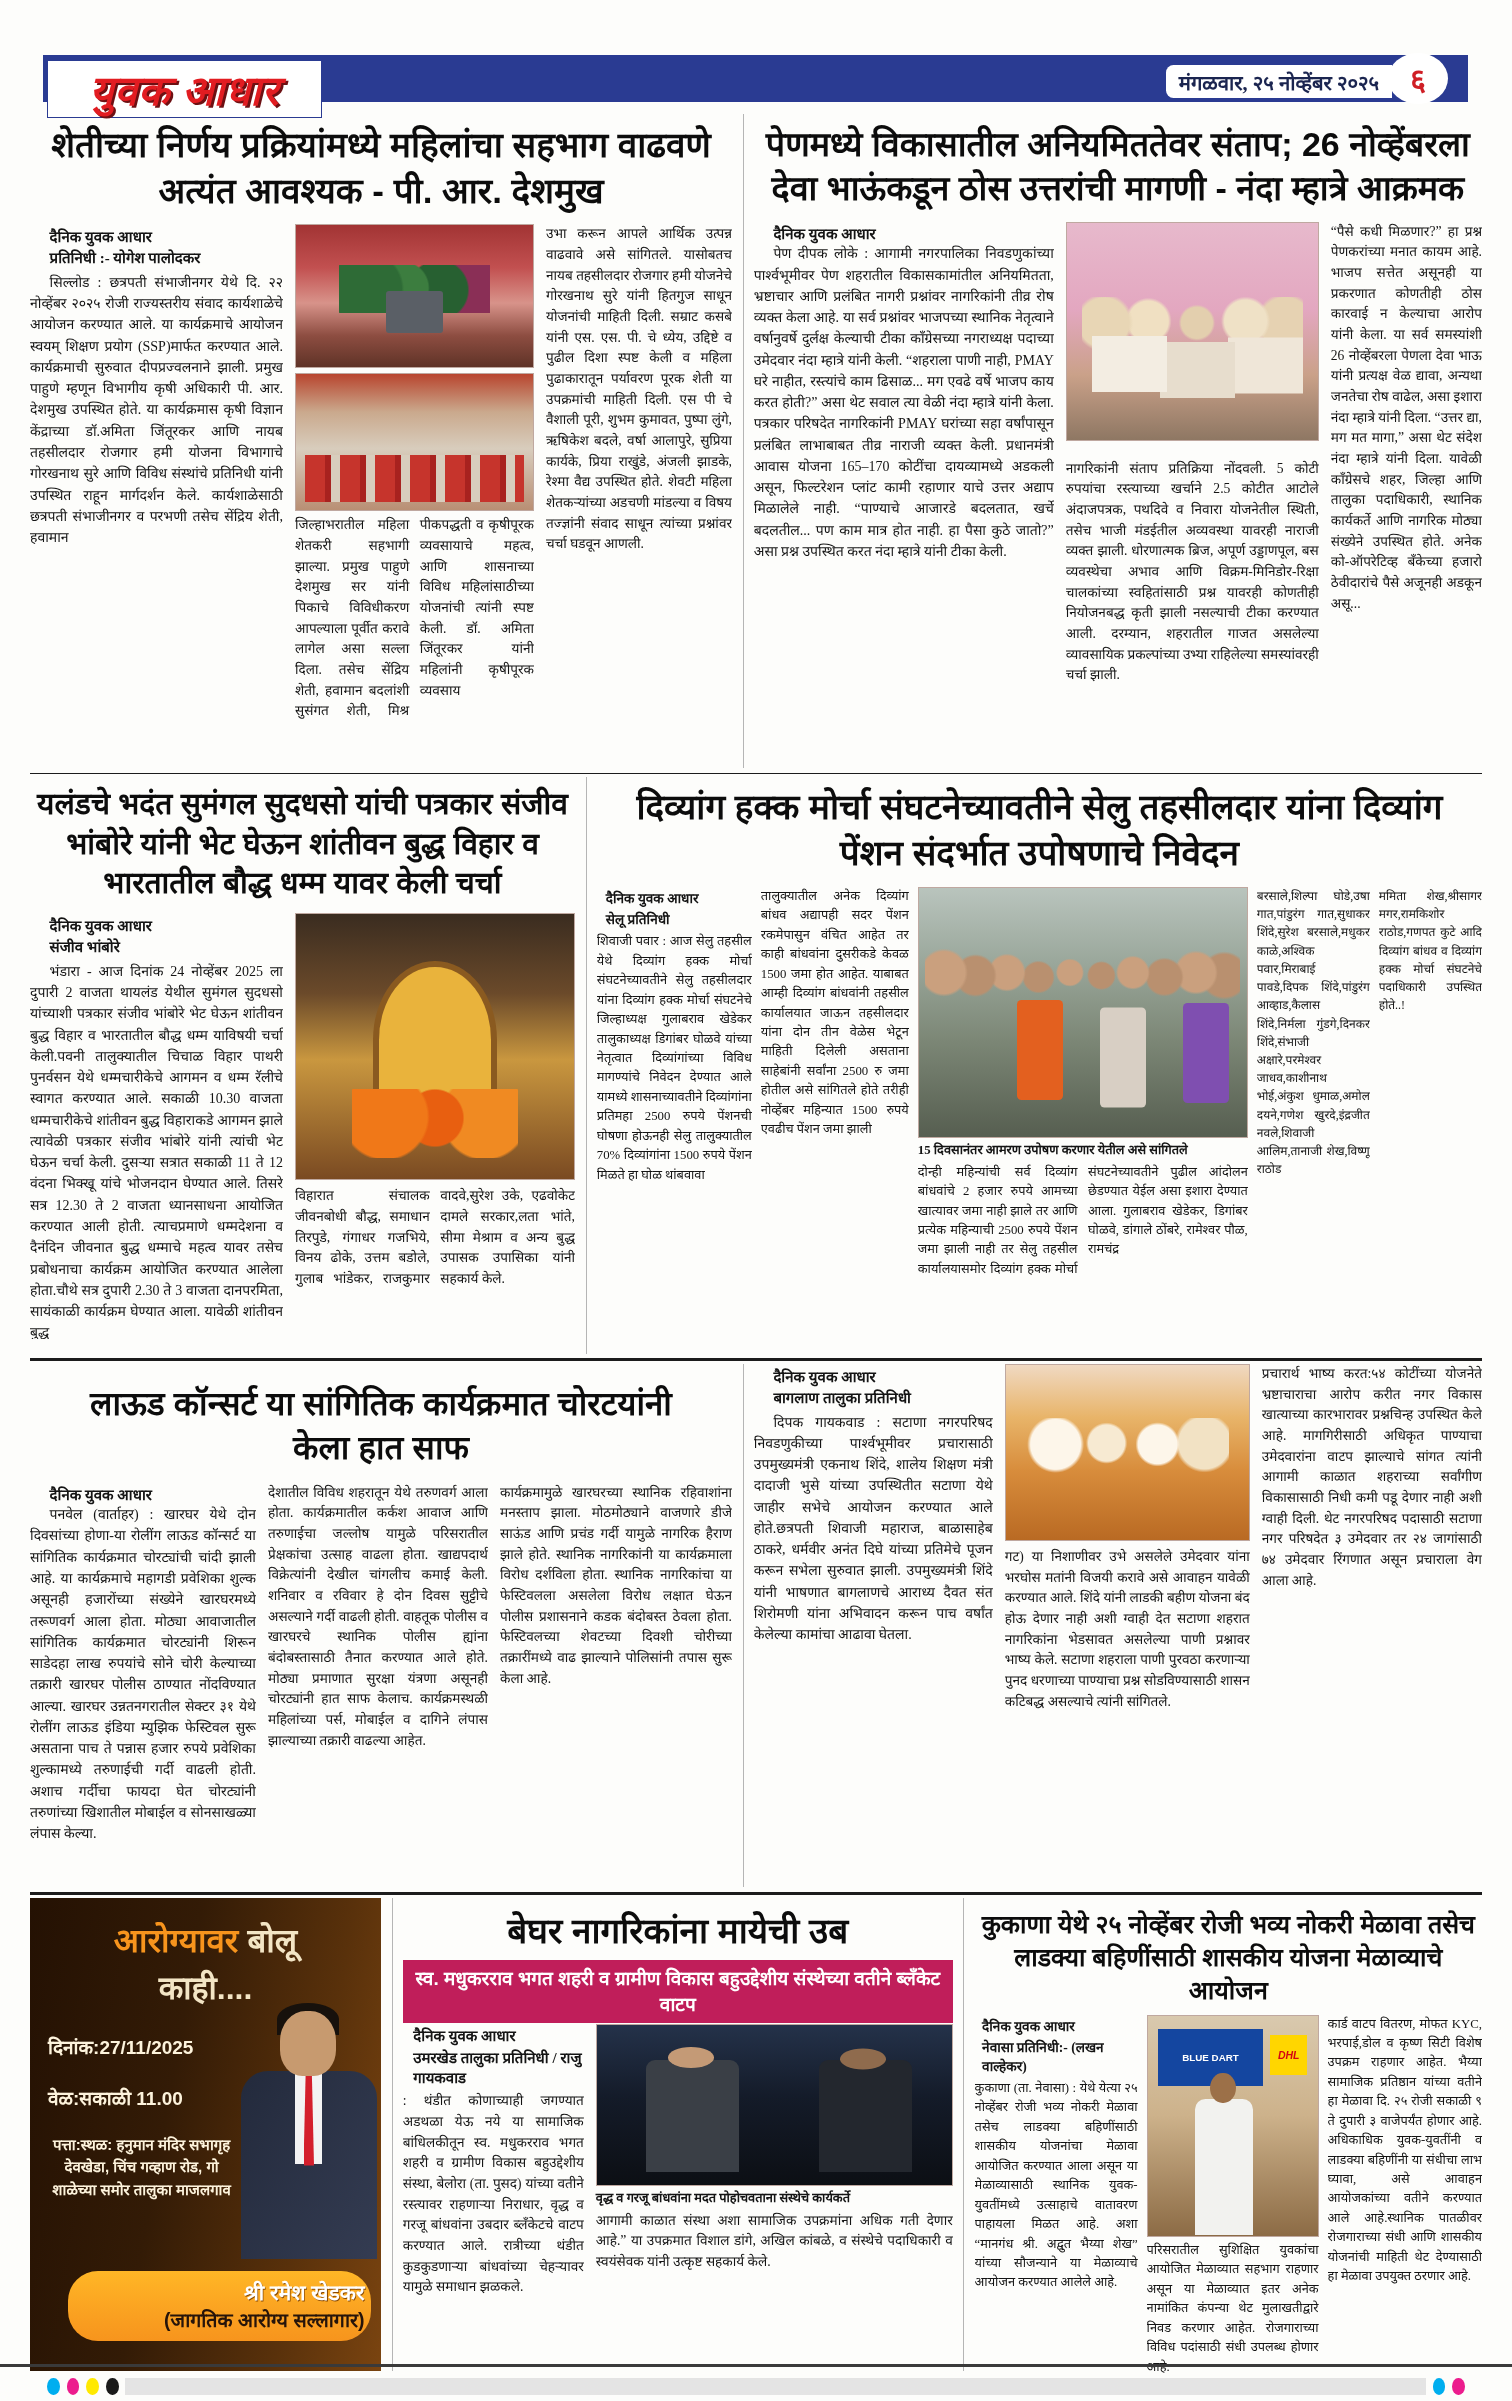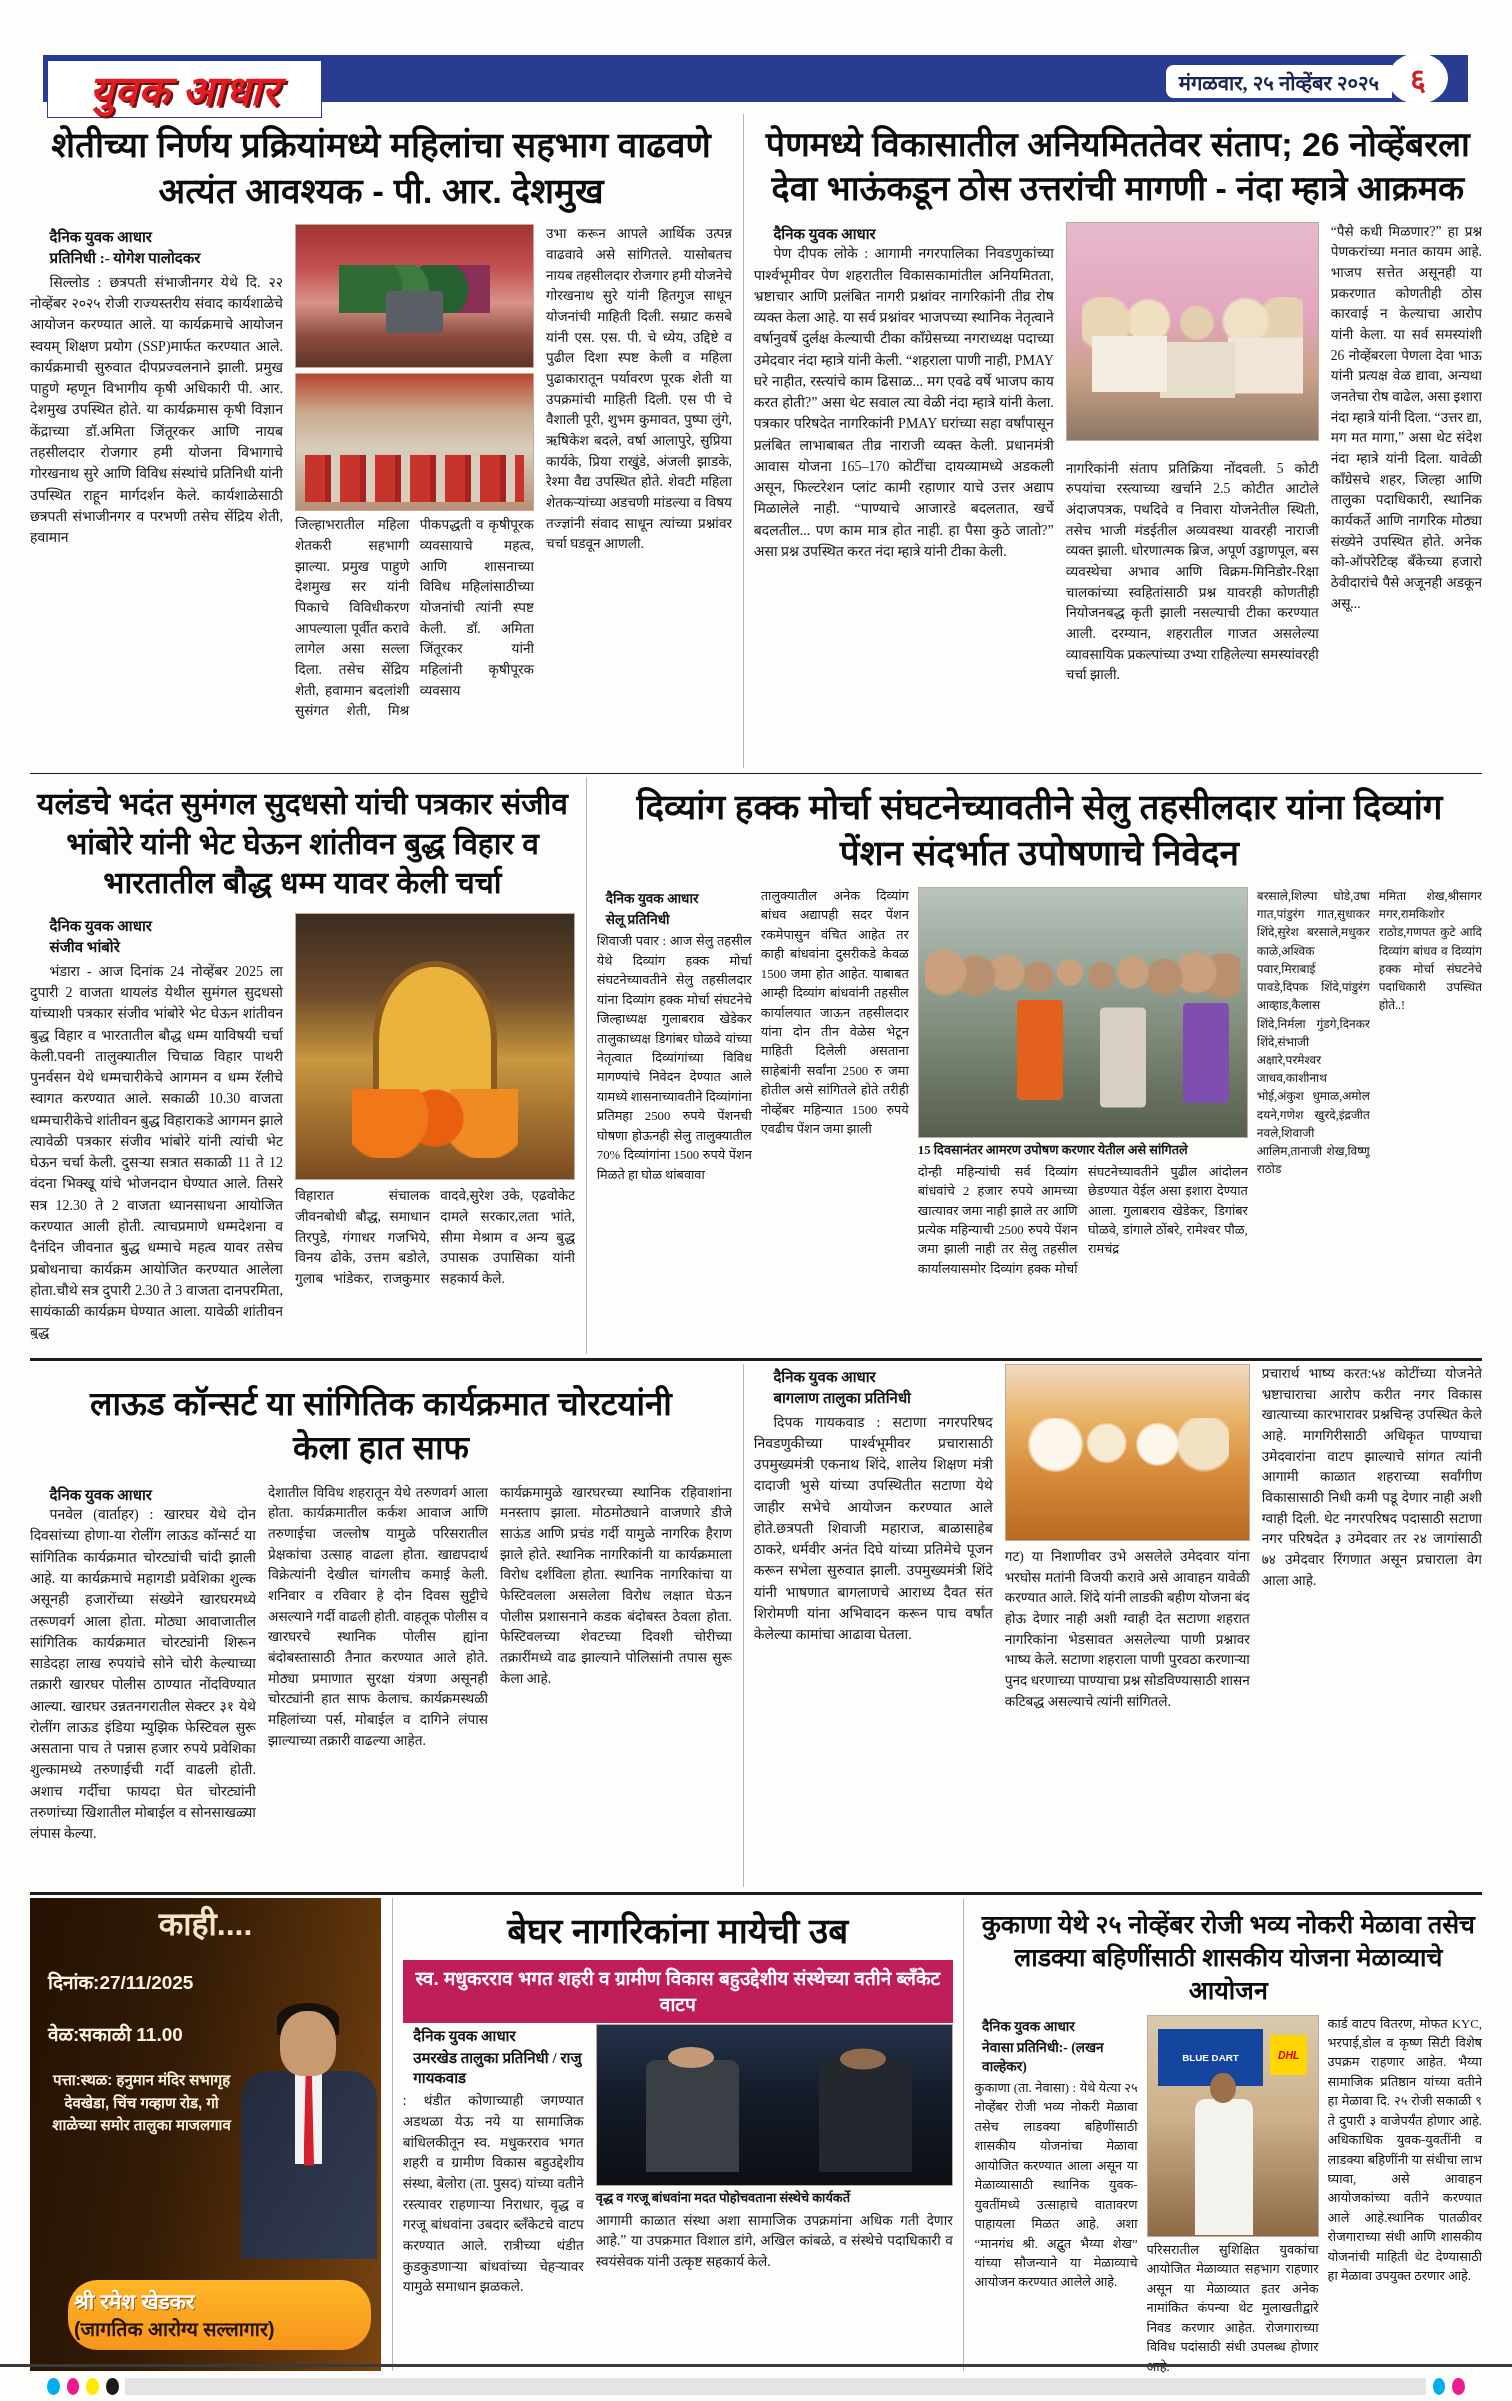--- a/index.html
+++ b/index.html
@@ -99,22 +99,22 @@
   .artG{width:550px;}
   .artH{flex:1;}
   
   .ad{height:100%;position:relative;overflow:hidden;color:#f3e5c5;
       background:linear-gradient(100deg,#241103 0%,#331b06 40%,#59310b 75%,#7a4410 100%);}
   .ad-t1{font-family:"Liberation Sans",sans-serif;font-weight:800;font-size:33px;color:#f7941d;text-align:center;margin-top:19.6px;}
   .ad-t1 em{font-style:normal;color:#f3e5c5;}
   .ad-t2{font-family:"Liberation Sans",sans-serif;font-weight:800;font-size:32px;color:#f3e5c5;text-align:center;margin-top:3px;}
   .ad-line{font-family:"Liberation Sans",sans-serif;font-weight:bold;font-size:19px;margin:25.6px 0 0 18px;color:#fdf3dc;}
   .ad-venue{font-family:"Liberation Sans",sans-serif;font-weight:bold;font-size:15px;margin:22.6px 13.6px 0 13.6px;width:196px;text-align:center;color:#fdf3dc;line-height:1.5;}
-  .ad-pill{position:absolute;left:38px;right:10.5px;bottom:21px;background:linear-gradient(180deg,#ffb626,#f7941d);
-      border-radius:30px;padding:7.5px 6px;text-align:left;}
+  .ad-pill{position:absolute;left:38px;right:10.5px;bottom:30px;background:linear-gradient(180deg,#ffb626,#f7941d);
+      border-radius:30px;padding:7.5px 6px;text-align:right;}
   .ad-pill .n1{font-family:"Liberation Sans",sans-serif;font-weight:800;font-size:21px;color:#fff;text-shadow:0.8px 0.8px 0 #8a4a00;}
   .ad-pill .n2{font-family:"Liberation Sans",sans-serif;font-weight:800;font-size:19.6px;color:#26140a;}
   .ad-man{position:absolute;right:4.5px;top:113px;width:136px;height:249px;}
   .ad-man .head{position:absolute;left:39px;top:0;width:56px;height:65px;background:#c79a6f;border-radius:46% 46% 40% 40%;}
   .ad-man .hair{position:absolute;left:36px;top:-7.5px;width:62px;height:32px;background:#17110c;border-radius:50% 50% 0 0;}
   .ad-man .body{position:absolute;left:0;top:60px;width:136px;height:188px;background:linear-gradient(120deg,#232a3c,#343c52);border-radius:27px 27px 0 0;}
   .ad-man .shirt{position:absolute;left:54px;top:63px;width:27px;height:90px;background:#f3f3f3;}
   .ad-man .tie{position:absolute;left:63px;top:65px;width:10.5px;height:90px;background:#d41f2c;clip-path:polygon(20% 0,80% 0,100% 100%,0 100%);}
   
   .foot{position:absolute;left:0;right:0;bottom:6px;}
@@ -268,20 +268,21 @@
     </div>
   </article>
 </div>
 
 <div class="hrule3"></div>
 
 <div class="sec s4 px">
 
   <aside class="adv">
     <div class="ad">
+      <div class="ad-t1"><span>आरोग्यावर</span><em> बोलू</em></div>
       <div class="ad-t2">काही....</div>
       <div class="ad-line">दिनांक:27/11/2025</div>
       <div class="ad-line">वेळ:सकाळी 11.00</div>
       <div class="ad-venue">पत्ता:स्थळ: हनुमान मंदिर सभागृह देवखेडा, चिंच गव्हाण रोड, गो शाळेच्या समोर तालुका माजलगाव</div>
       <div class="ad-man">
         <div class="body"></div>
         <div class="shirt"></div>
         <div class="tie"></div>
         <div class="hair"></div>
         <div class="head"></div>

